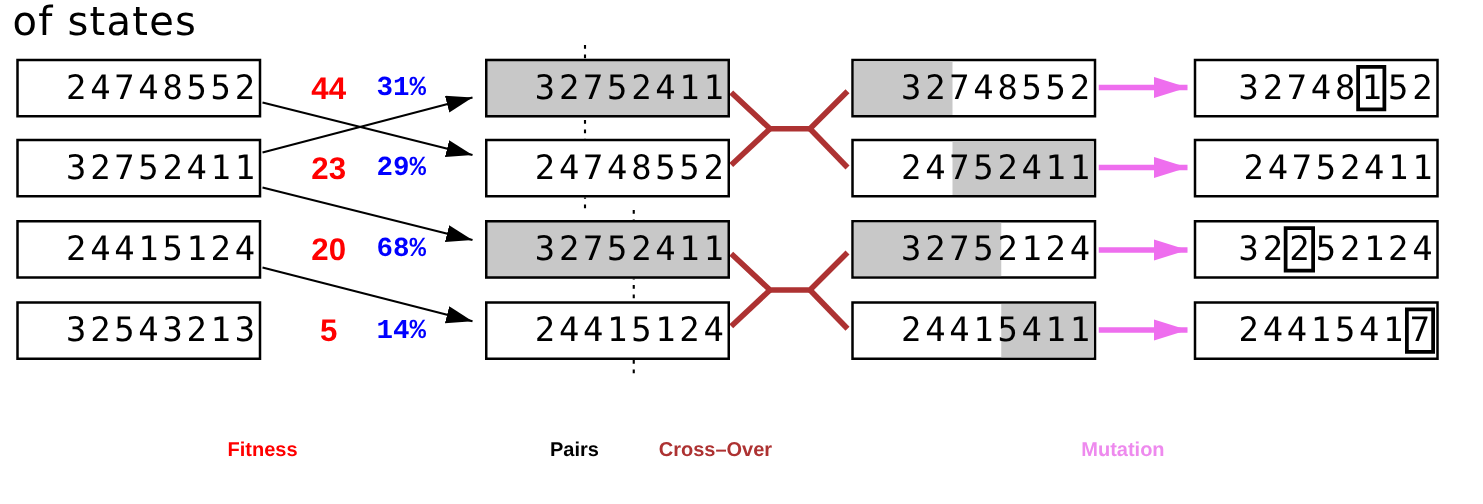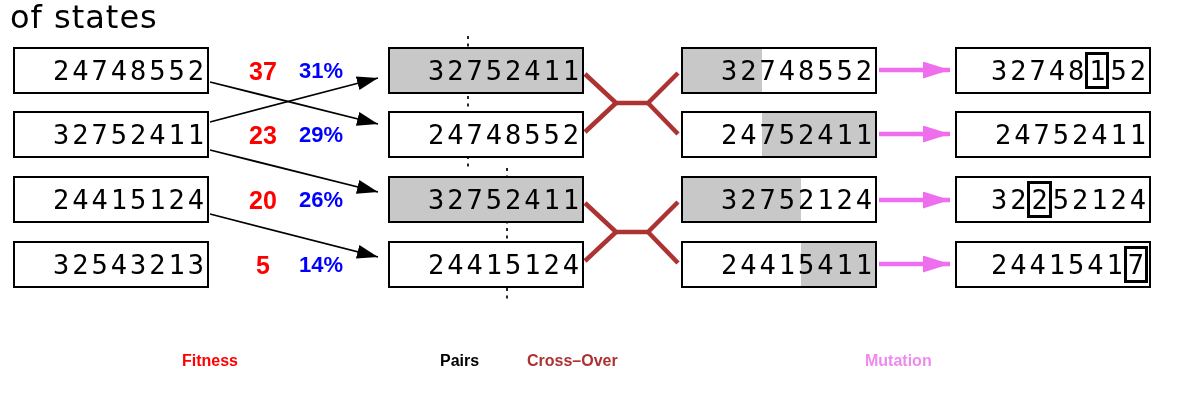--- a/index.html
+++ b/index.html
@@ -20,21 +20,21 @@
   .box.shaded{background:var(--shade);}
   .c1{left:13px}.c2{left:388px}.c3{left:681px}.c4{left:955px}
   .r1{top:47px}.r2{top:111px}.r3{top:176px}.r4{top:241px}
   .genome{position:relative;z-index:1;white-space:nowrap;}
   .genome span{margin-right:3px;}
   .genome span.mut{border:3px solid #000;padding:0 1px;margin:0 1px 0 -2px;}
   .grayspan{position:absolute;top:0;bottom:0;background:var(--shade);z-index:0;}
 
   .fit,.sel{position:absolute;font-weight:bold;text-align:center;line-height:30px;}
   .fit{left:232px;width:62px;font-size:25px;color:var(--fitness);}
-  .sel{left:290px;width:62px;font-size:22px;color:var(--selection);}
+  .sel{left:290px;width:62px;font-size:22px;color:var(--selection);font-family:Liberation Mono, monospace;}
   .t1{top:56px}.t2{top:120px}.t3{top:185px}.t4{top:250px}
 
   .legend{position:absolute;top:352px;font-size:16px;font-weight:bold;white-space:nowrap;}
   .lg-fitness{left:182px;color:var(--fitness);}
   .lg-selection{left:280px;color:var(--selection);}
   .lg-pairs{left:440px;color:var(--pairs);}
   .lg-crossover{left:527px;color:var(--crossover);}
   .lg-mutation{left:865px;color:var(--mutation-label);}
 
   .sel-arrow{stroke:#000;stroke-width:1.7;}
@@ -82,26 +82,26 @@
     <line class="mut-arrow" marker-end="url(#mp)" x1="879" y1="134" x2="950" y2="134"></line>
     <line class="mut-arrow" marker-end="url(#mp)" x1="879" y1="200" x2="950" y2="200"></line>
     <line class="mut-arrow" marker-end="url(#mp)" x1="879" y1="264" x2="950" y2="264"></line>
   </svg>
 
   <div class="box c1 r1"><span class="genome"><span>2</span><span>4</span><span>7</span><span>4</span><span>8</span><span>5</span><span>5</span><span>2</span></span></div>
   <div class="box c1 r2"><span class="genome"><span>3</span><span>2</span><span>7</span><span>5</span><span>2</span><span>4</span><span>1</span><span>1</span></span></div>
   <div class="box c1 r3"><span class="genome"><span>2</span><span>4</span><span>4</span><span>1</span><span>5</span><span>1</span><span>2</span><span>4</span></span></div>
   <div class="box c1 r4"><span class="genome"><span>3</span><span>2</span><span>5</span><span>4</span><span>3</span><span>2</span><span>1</span><span>3</span></span></div>
 
-  <span class="fit t1">37</span>
+  <span class="fit t1">44</span>
   <span class="sel t1">31%</span>
   <span class="fit t2">23</span>
   <span class="sel t2">29%</span>
   <span class="fit t3">20</span>
-  <span class="sel t3">26%</span>
+  <span class="sel t3">68%</span>
   <span class="fit t4">5</span>
   <span class="sel t4">14%</span>
 
   <div class="box c2 r1 shaded"><span class="genome"><span>3</span><span>2</span><span>7</span><span>5</span><span>2</span><span>4</span><span>1</span><span>1</span></span></div>
   <div class="box c2 r2"><span class="genome"><span>2</span><span>4</span><span>7</span><span>4</span><span>8</span><span>5</span><span>5</span><span>2</span></span></div>
   <div class="box c2 r3 shaded"><span class="genome"><span>3</span><span>2</span><span>7</span><span>5</span><span>2</span><span>4</span><span>1</span><span>1</span></span></div>
   <div class="box c2 r4"><span class="genome"><span>2</span><span>4</span><span>4</span><span>1</span><span>5</span><span>1</span><span>2</span><span>4</span></span></div>
 
   <div class="box c3 r1"><div class="grayspan" style="left: 0px; width: 78.8px;"></div><span class="genome"><span>3</span><span>2</span><span>7</span><span>4</span><span>8</span><span>5</span><span>5</span><span>2</span></span></div>
   <div class="box c3 r2"><div class="grayspan" style="left: 78.8px; width: 113.2px;"></div><span class="genome"><span>2</span><span>4</span><span>7</span><span>5</span><span>2</span><span>4</span><span>1</span><span>1</span></span></div>

